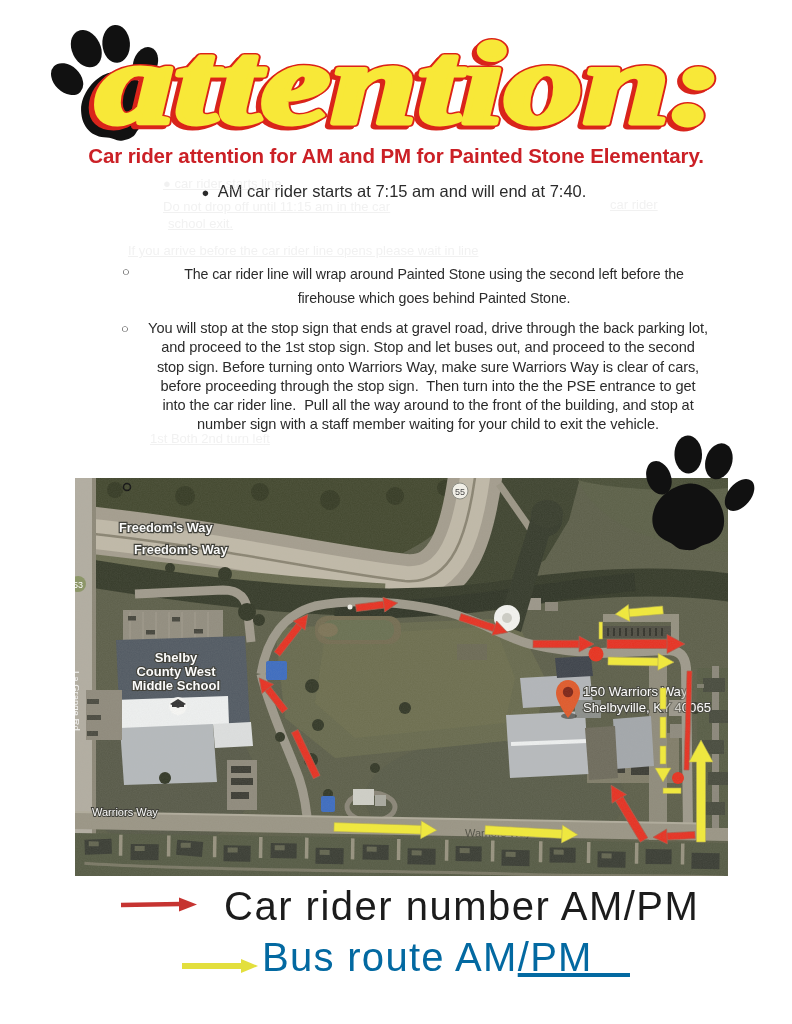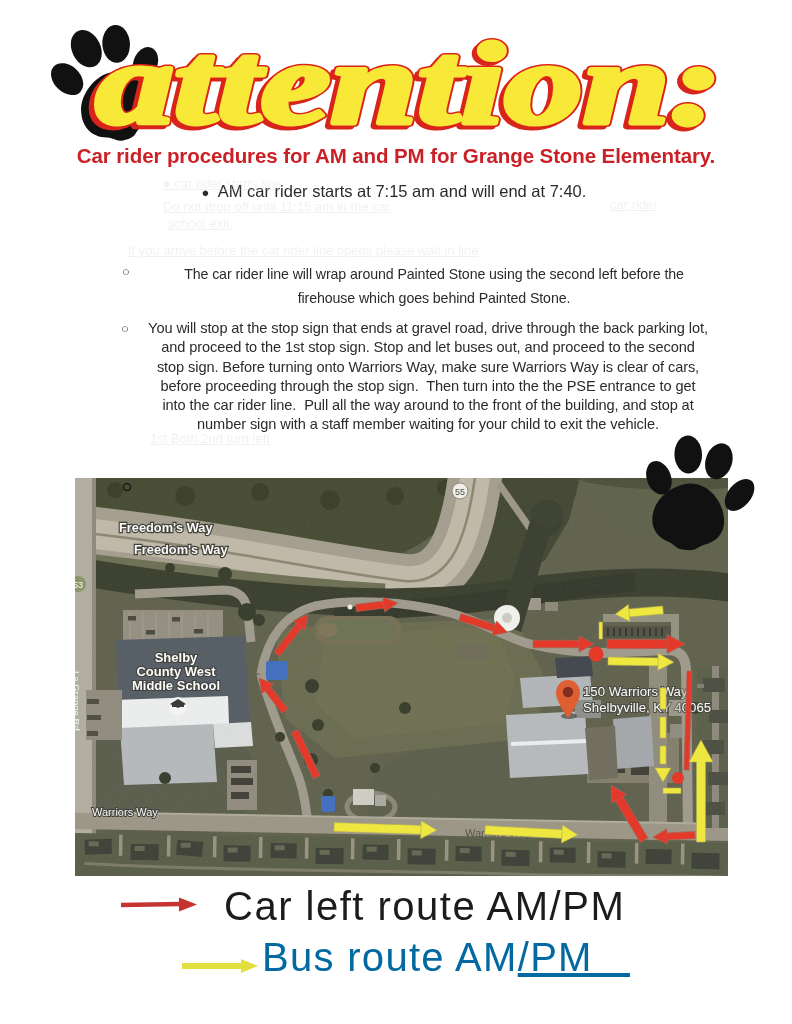--- a/index.html
+++ b/index.html
@@ -22,21 +22,21 @@
 </svg>
 
 <svg class="abs" style="left:80px;top:20px;" width="660" height="125" viewBox="0 0 660 125">
   <g transform="translate(15.5,19.2) scale(1.327,0.993) translate(-10,-16)" font-family="Liberation Serif" font-weight="bold" font-style="italic" font-size="118">
     <text x="7" y="103" fill="#d8251c" stroke="#d8251c" stroke-width="7" stroke-linejoin="round">attention:</text>
     <text x="10" y="100" fill="none" stroke="#dc2318" stroke-width="8" stroke-linejoin="round">attention:</text>
     <text x="10" y="100" fill="#f8e838" stroke="#f8e838" stroke-width="5" stroke-linejoin="round">attention:</text>
   </g>
 </svg>
 
-<div class="abs" style="left:0;top:144px;width:792px;text-align:center;color:#cb2026;font-weight:bold;font-size:20.5px;letter-spacing:-0.1px;">Car rider procedures for AM and PM for Grange Stone Elementary.</div>
+<div class="abs" style="left:0;top:144px;width:792px;text-align:center;color:#cb2026;font-weight:bold;font-size:20.5px;letter-spacing:-0.1px;">Car rider attention for AM and PM for Painted Stone Elementary.</div>
 
 <div class="abs" style="left:0;top:180px;width:788px;text-align:center;color:#2b2b2b;font-size:16.5px;line-height:23px;">
   <div><span style="font-size:13px;">●</span>&nbsp; AM car rider starts at 7:15 am and will end at 7:40.</div>
 </div>
 
 <div class="ghost" style="left:163px;top:176px;">● car rider starts line</div>
 <div class="ghost" style="left:163px;top:199px;">Do not drop off until 11:15 am in the car</div>
 <div class="ghost" style="left:610px;top:197px;">car rider</div>
 <div class="ghost" style="left:168px;top:216px;">school exit.</div>
 <div class="ghost" style="left:128px;top:243px;">If you arrive before the car rider line opens please wait in line</div>
@@ -416,20 +416,20 @@
     <ellipse cx="85" cy="54" rx="10" ry="16" transform="rotate(36 85 54)"></ellipse>
     <path transform="translate(-6,-1)" d="M50,48 C62,48 74,58 78,72 C82,86 76,96 64,100 C56,103 58,106 48,106 C38,106 40,103 32,100 C20,96 14,86 18,72 C22,58 38,48 50,48 Z"></path>
   </g>
 </svg>
 
 <svg class="abs" style="left:119px;top:895px;" width="80" height="20" viewBox="0 0 80 20">
   <path d="M2,10 L62,9" stroke="#c63431" stroke-width="4.6" fill="none"></path>
   <path d="M60,2.5 L78,9.5 L60,16.5 Z" fill="#c63431"></path>
 </svg>
 
-<div class="abs" style="left:224px;top:884px;font-size:40px;color:#1c1c1c;letter-spacing:1.5px;">Car left route AM/PM</div>
+<div class="abs" style="left:224px;top:884px;font-size:40px;color:#1c1c1c;letter-spacing:1.5px;">Car rider number AM/PM</div>
 
 <svg class="abs" style="left:180px;top:956px;" width="80" height="20" viewBox="0 0 80 20">
   <path d="M2,10 L63,10" stroke="#e3df3d" stroke-width="6" fill="none"></path>
   <path d="M61,3 L78,10 L61,17 Z" fill="#e3df3d"></path>
 </svg>
 
 <div class="abs" style="left:262px;top:935px;font-size:40px;color:#0369a1;letter-spacing:1.3px;">Bus route AM<span style="text-decoration:underline;">/PM&nbsp;&nbsp;&nbsp;</span></div>
 
 </body></html>

